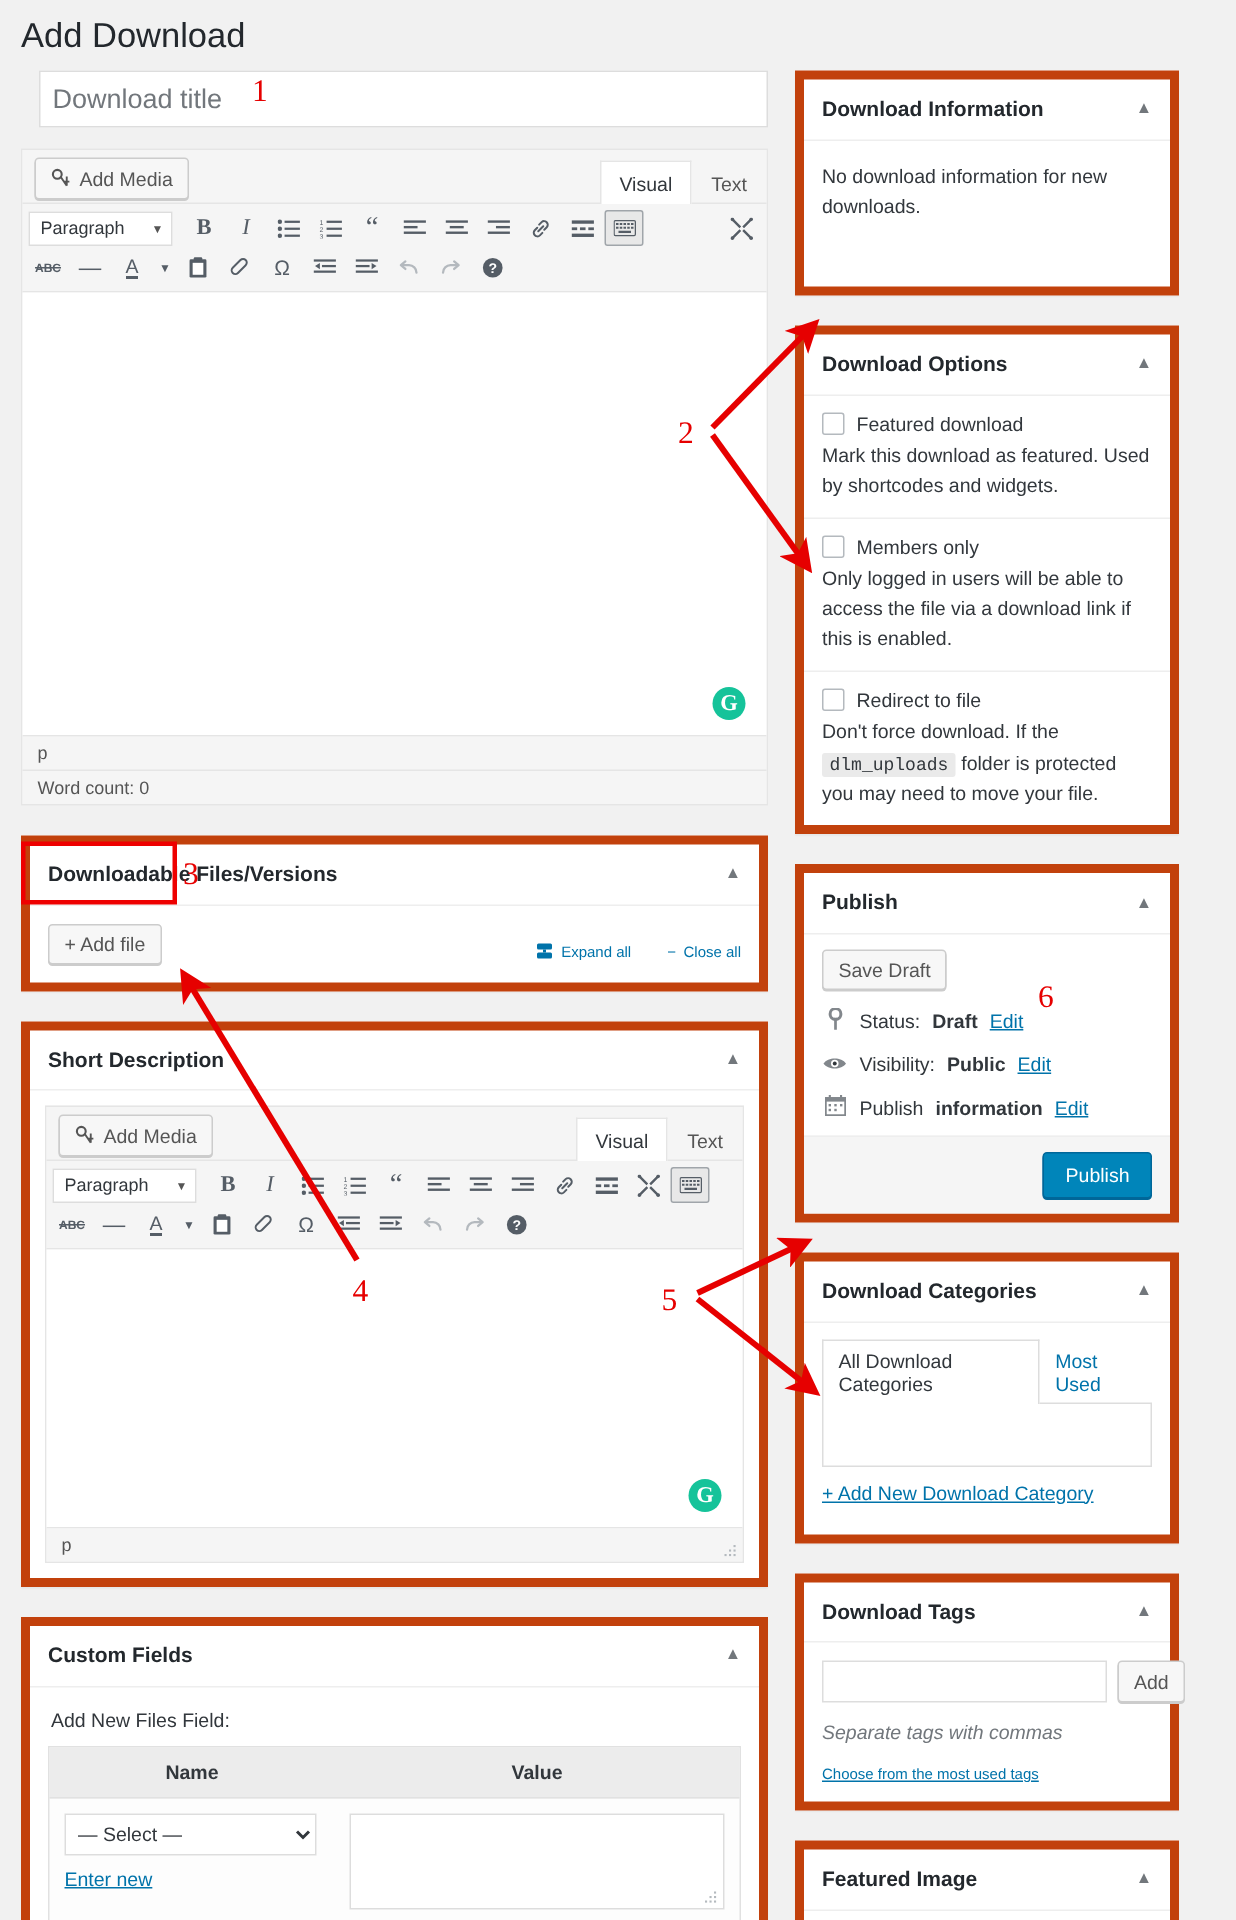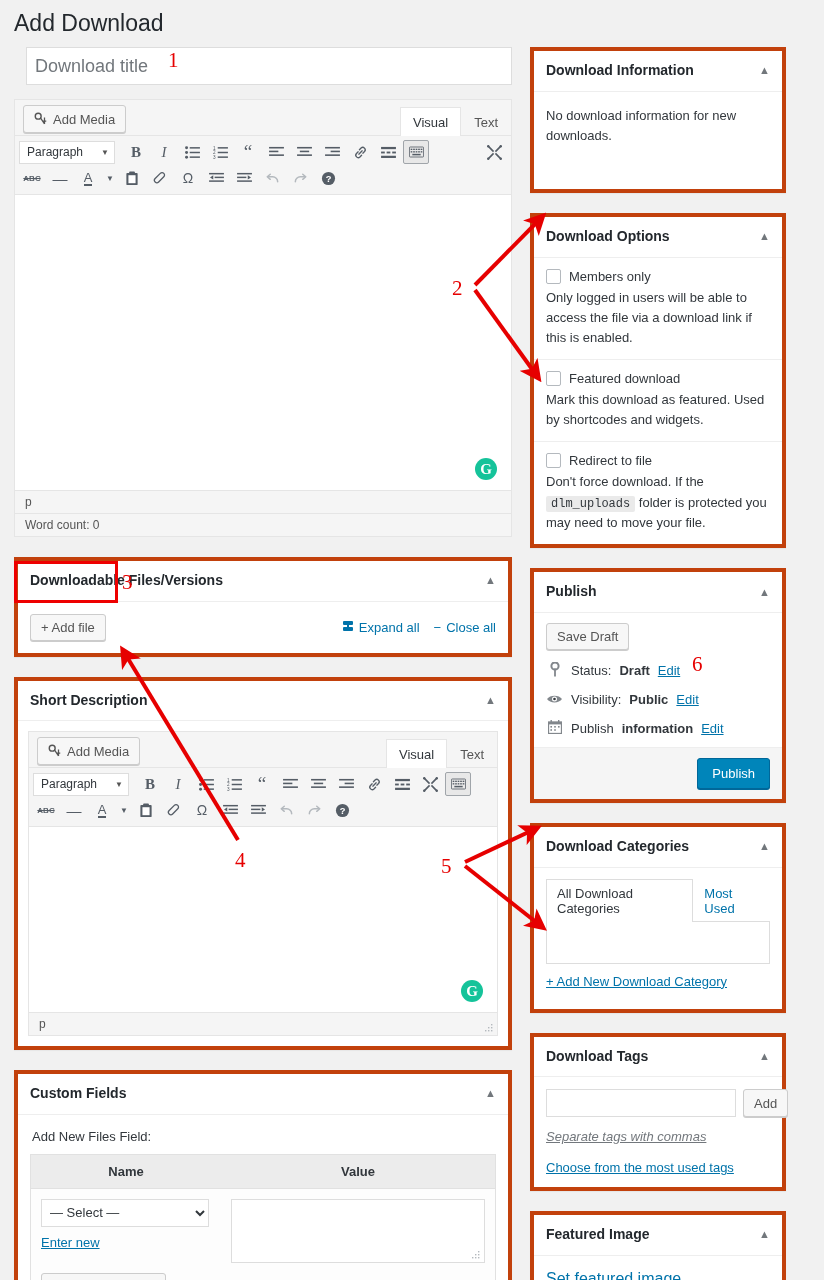--- a/index.html
+++ b/index.html
@@ -21,21 +21,21 @@
     line-height: 29px;
     margin: 0;
   }
   .wrap { display: flex; align-items: flex-start; padding: 0 14px; gap: 18px; }
   .col-main { width: 498px; flex: none; }
   .col-side { width: 256px; flex: none; }
 
   
   .postbox {
     background: #fff;
-    border: 4px solid #c2410c;
+    border: 6px solid #c2410c;
     box-shadow: 0 1px 1px rgba(0,0,0,.04);
     margin-bottom: 20px;
   }
   .postbox-header {
     display: flex; align-items: center; justify-content: space-between;
     border-bottom: 1px solid #eee;
     padding: 10px 12px;
   }
   .postbox-header h2 {
     margin: 0; font-size: 14px; font-weight: 600; color: #23282d; line-height: 1.4;
@@ -106,22 +106,22 @@
     background:#f5f5f5; border-bottom:1px solid #e5e5e5;
     padding: 4px 10px; font-size: 12px; color:#555;
   }
   .editor-count { background:#f5f5f5; padding: 4px 10px; font-size:12px; color:#555; }
   .resize-grip {
     position:absolute; right:3px; bottom:2px; width:10px; height:10px;
     color:#b4b9be; font-size:9px; line-height:9px;
   }
 
   
-  .files-inner { display:flex; align-items:center; padding:12px; }
-  .files-links { margin-left:auto; display:flex; gap:14px; align-items:center; font-size:13px; }
+  .files-inner { display:flex; align-items:flex-end; padding:12px; }
+  .files-links { margin-left:auto; display:flex; gap:24px; align-items:center; font-size:10px; }
   .files-links a { color:#0073aa; text-decoration:none; display:inline-flex; align-items:center; gap:5px;}
   .expand-ico { color:#0073aa; font-size:12px; }
 
   
   .cf-label { font-size:13px; color:#32373c; margin: 2px 0 10px 2px; }
   .cf-table { border:1px solid #e1e1e1; background:#fdfdfd; }
   .cf-head { display:flex; background:#ececec; border-bottom:1px solid #e1e1e1; }
   .cf-head div { font-weight:700; font-size:13px; padding:9px 0; text-align:center; color:#32373c;}
   .cf-c1 { width: 190px; }
   .cf-c2 { flex:1; }
@@ -176,22 +176,22 @@
   }
   .cat-tab.active { background:#fff; border-color:#ddd; color:#32373c; }
   .cat-listbox { border:1px solid #ddd; border-top:none; height:42px; background:#fff; }
   .cat-add { display:block; margin-top:10px; color:#0073aa; font-size:13px; text-decoration:underline;}
 
   .tag-row { display:flex; gap:7px; }
   .tag-input {
     flex:1; height:28px; border:1px solid #ddd; background:#fff; padding:0 6px;
     font-size:13px; outline:none; font-family:"Liberation Sans", sans-serif;
   }
-  .tag-hint { font-style:italic; color:#72777c; font-size:13px; margin-top:12px;text-decoration:underline; }
-  .tag-link { display:block; margin-top:16px; color:#0073aa; font-size:13px; text-decoration:underline; }
+  .tag-hint { font-style:italic; color:#72777c; font-size:13px; margin-top:12px; }
+  .tag-link { display:block; margin-top:16px; color:#0073aa; font-size:10px; text-decoration:underline; }
   .feat-link { color:#0073aa; font-size:16px; text-decoration:underline; }
 
   
   .anno { position:absolute; color:#e60000; font-size:21px; font-weight:400;
           font-family:"Liberation Serif", serif; z-index: 60; }
   svg.arrows { position:absolute; left:0; top:0; width:824px; height:1280px;
                pointer-events:none; z-index:55; }
   .redbox { position:absolute; border:3px solid #ee0000; z-index:58; }
 </style>
 </head>
@@ -686,31 +686,31 @@
 
     <div class="postbox">
       <div class="postbox-header">
         <h2>Download Options</h2>
         <span class="toggle-arrow">▲</span>
       </div>
 
       <div class="opt-row">
         <div class="opt-top">
           <span class="cbx"></span>
-          <span class="opt-label">Members only</span>
-        </div>
-        <div class="opt-desc">Only logged in users will be able to access the file via a download link if this is enabled.</div>
+          <span class="opt-label">Featured download</span>
+        </div>
+        <div class="opt-desc">Mark this download as featured. Used by shortcodes and widgets.</div>
       </div>
 
       <div class="opt-row">
         <div class="opt-top">
           <span class="cbx"></span>
-          <span class="opt-label">Featured download</span>
-        </div>
-        <div class="opt-desc">Mark this download as featured. Used by shortcodes and widgets.</div>
+          <span class="opt-label">Members only</span>
+        </div>
+        <div class="opt-desc">Only logged in users will be able to access the file via a download link if this is enabled.</div>
       </div>
 
       <div class="opt-row">
         <div class="opt-top">
           <span class="cbx"></span>
           <span class="opt-label">Redirect to file</span>
         </div>
         <div class="opt-desc">
           <span>Don't force download. If the</span>
           <code class="inline">dlm_uploads</code>

